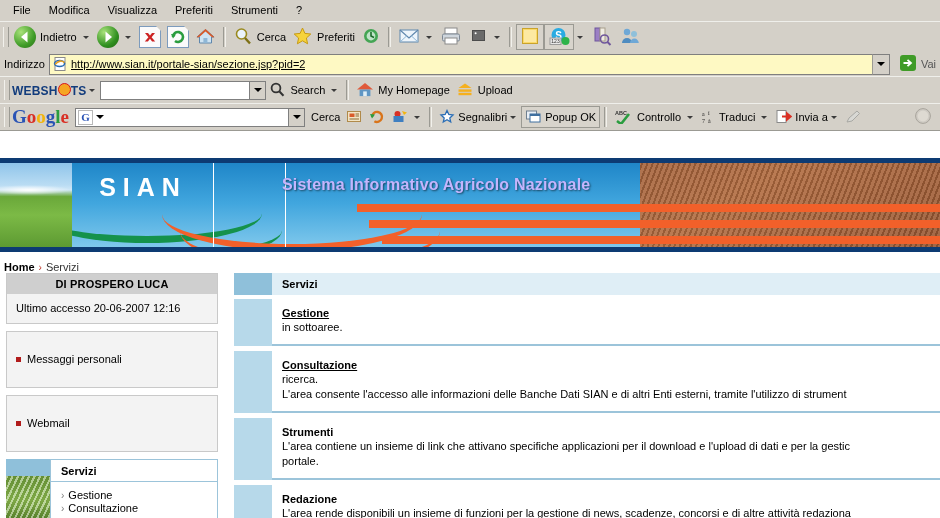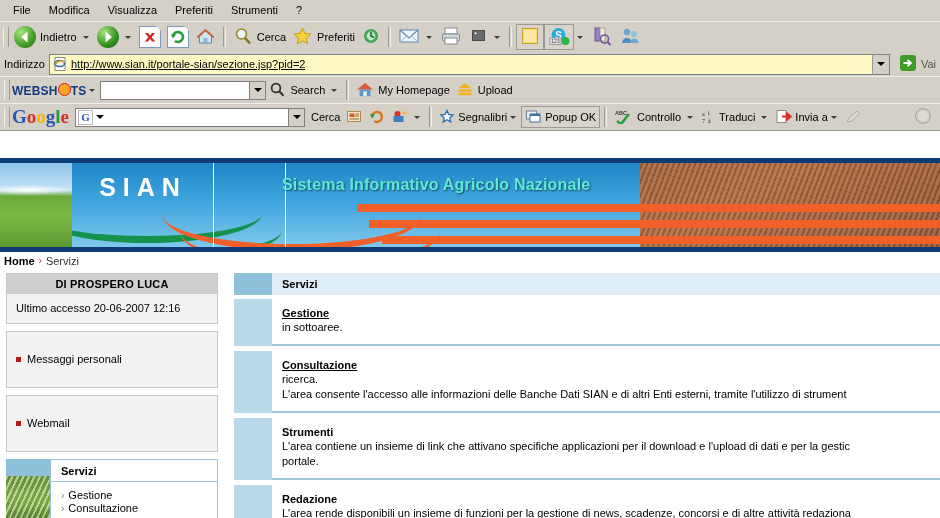--- a/index.html
+++ b/index.html
@@ -117,36 +117,36 @@
   .bn-field .soil { position:absolute; right:-40px; top:-40px; width:420px; height:190px;
             border-radius: 52% 0 0 0;
             background:
               repeating-linear-gradient(118deg, rgba(0,0,0,.14) 0 2px, rgba(255,255,255,.10) 2px 5px),
               linear-gradient(to bottom right, #9c5c38 0%, #b26c40 40%, #8d4e2d 100%);
             transform: rotate(-7deg); }
   .bn-sianbox { position:absolute; left:72px; top:5px; width:142px; height:84px; }
   .bn-sian { position:absolute; left:0; top:10px; width:142px; text-align:center;
              color:#fff; font-size:25px; font-weight:bold; letter-spacing:7px;
              font-family:"Liberation Sans", sans-serif; }
-  .bn-title { position:absolute; left:282px; top:18px; color:#5eead4;
+  .bn-title { position:absolute; left:282px; top:18px; color:#c4b5fd;
               font-size:16px; font-weight:bold; letter-spacing:.2px;
               text-shadow: 1px 1px 2px rgba(0,0,0,.55);
               font-family:"Liberation Sans", sans-serif; }
   .stripes { position:absolute; left:72px; top:46px; width:868px; height:43px; overflow:hidden; }
   .stripe { position:absolute; left:0; height:8px; background:#f2602a; }
   .swoosh { position:absolute; left:72px; top:40px; width:560px; height:49px; overflow:hidden; }
   .arc { position:absolute; border-style:solid; border-color: transparent;
          border-radius: 50%; }
   .garc { border-width: 0 0 7px 0; border-bottom-color:#15924c; }
   .oarc { border-width: 0 0 7px 0; border-bottom-color:#f2602a; }
   .bn-whitel { position:absolute; left:213px; top:5px; width:1px; height:84px; background:#fff; }
   .bn-whitel2{ position:absolute; left:285px; top:5px; width:1px; height:84px; background:#fff; }
 
   
-  #crumb { height: 18px; display:flex; align-items:flex-start; padding: 3px 9px 0 4px;
+  #crumb { height: 18px; display:flex; align-items:flex-end; padding: 3px 9px 0 4px;
            font-size: 11px; color:#333; }
   #crumb .home { font-weight: bold; color:#000; }
   #crumb .sepc { margin: 0 4px; color:#c0392b; font-size: 10px; }
 
   
   #cols { display: flex; padding-left: 6px; }
   #leftcol { width: 212px; flex: none; }
   #rightcol { margin-left: 16px; width: 712px; }
 
   .panel { border: 1px solid #c9c9c9; background: #f3f3f3; margin-bottom: 7px; }

